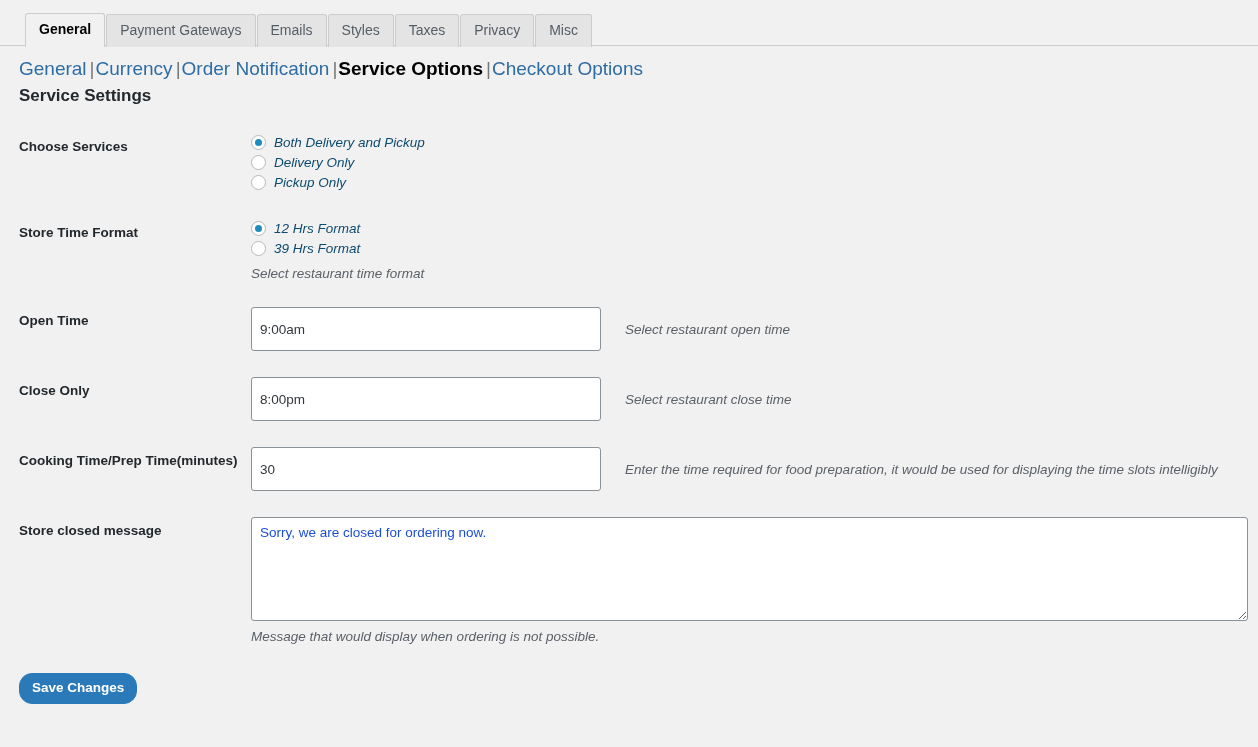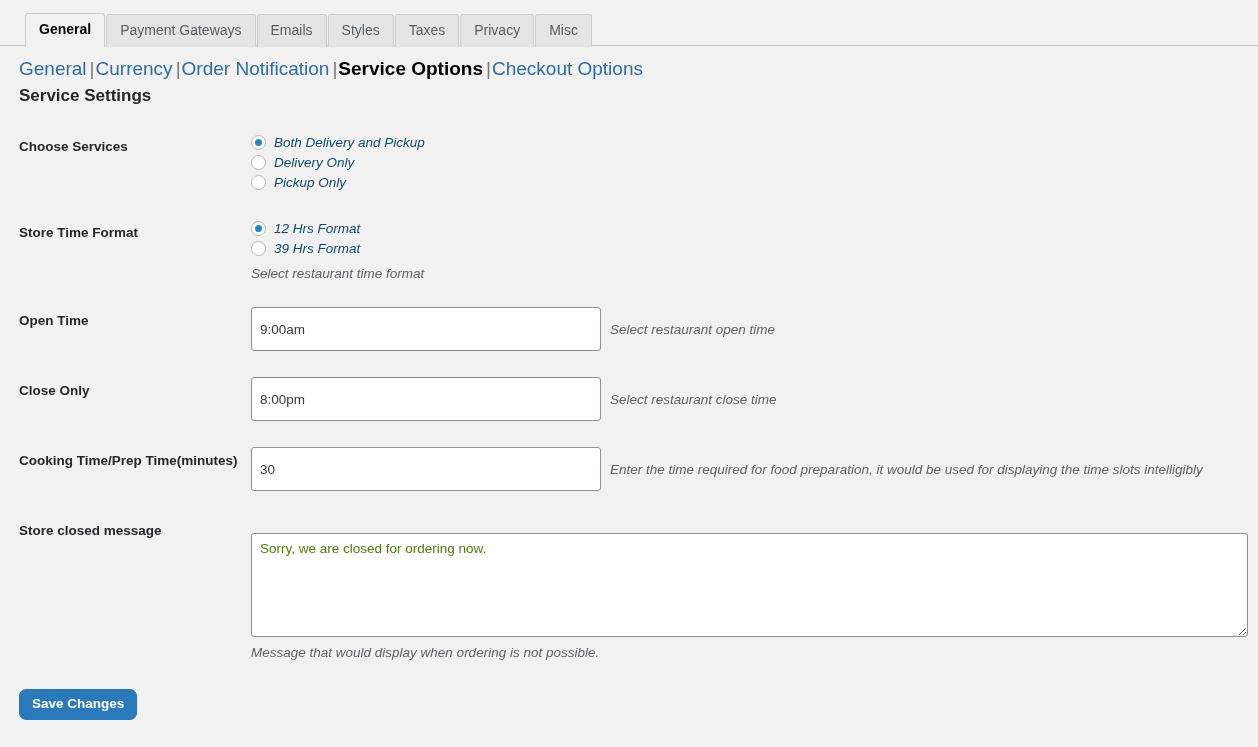--- a/index.html
+++ b/index.html
@@ -162,50 +162,49 @@
     padding: 3px 8px;
     border: 1px solid #8a9198;
     border-radius: 3px;
     background: #fff;
     font-family: "Liberation Sans", sans-serif;
     font-size: 13.5px;
     color: #32373c;
     outline: none;
   }
   .field-line .desc {
-    margin-left: 9px;
+    margin-left: 24px;
   }
 
   textarea.msg-box {
     width: 997px;
     height: 104px;
     box-sizing: border-box;
     padding: 6px 8px;
     border: 1px solid #8a9198;
     border-radius: 3px;
     background: #fff;
     font-family: "Liberation Sans", sans-serif;
     font-size: 13.5px;
     line-height: 18px;
-    color: #4d7c0f;
+    color: #1d4ed8;
     resize: both;
     outline: none;
     display: block;
-    margin-top: 16px;
   }
 
   
   .submit-wrap {
     padding: 16px 0 0 19px;
   }
   .save-btn {
     display: inline-block;
     background: #2a7ab9;
     border: 1px solid #2a7ab9;
-    border-radius: 7px;
+    border-radius: 13px;
     color: #fff;
     font-family: "Liberation Sans", sans-serif;
     font-size: 13.5px;
     font-weight: bold;
     line-height: 18px;
     padding: 5px 12px 6px 12px;
     cursor: pointer;
     text-shadow: none;
   }
 </style>

